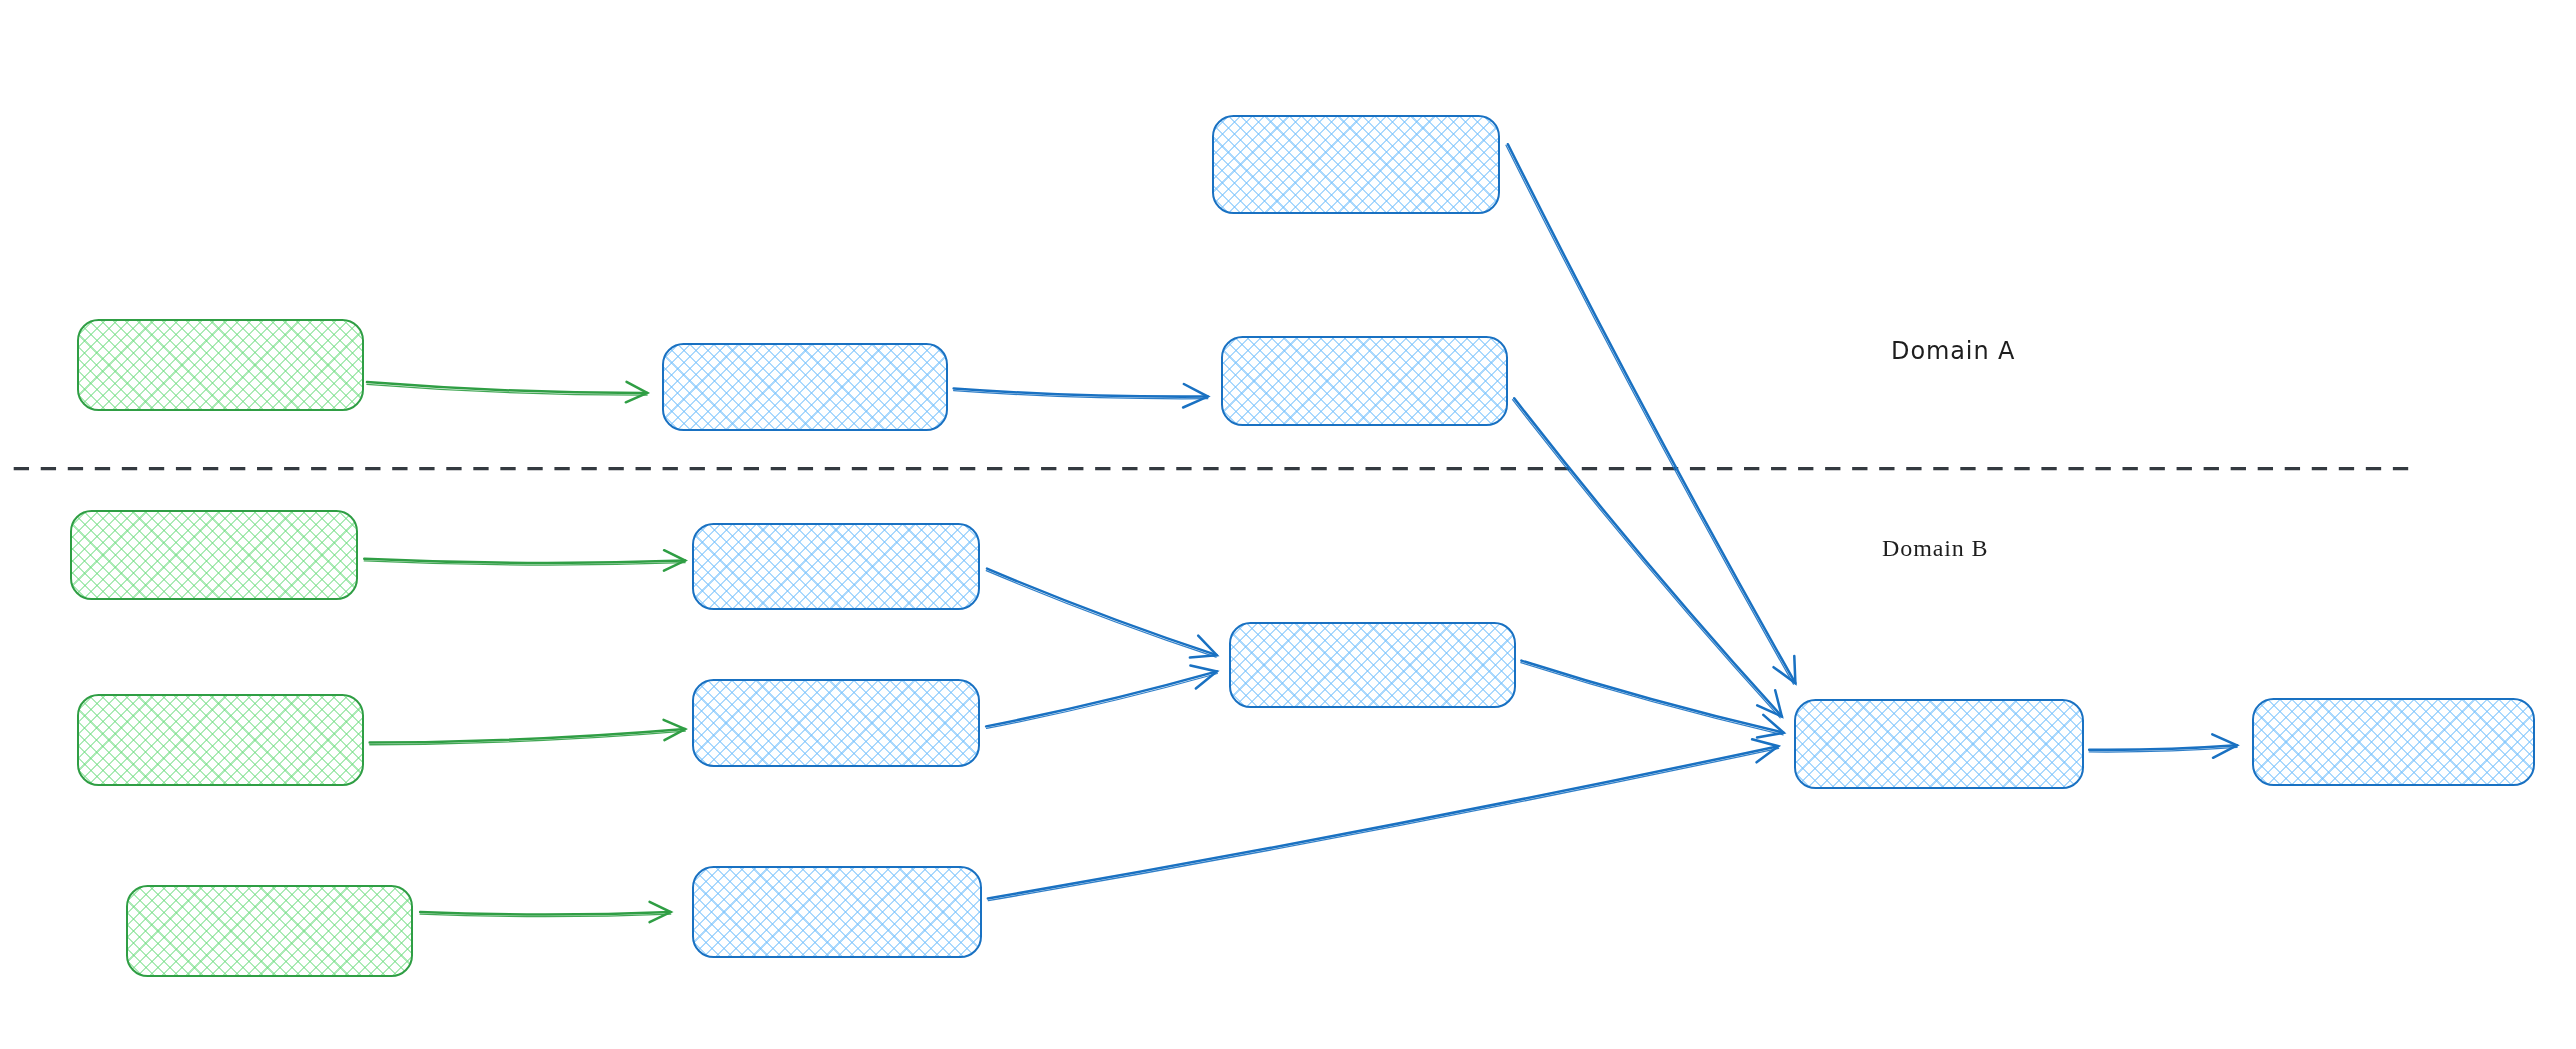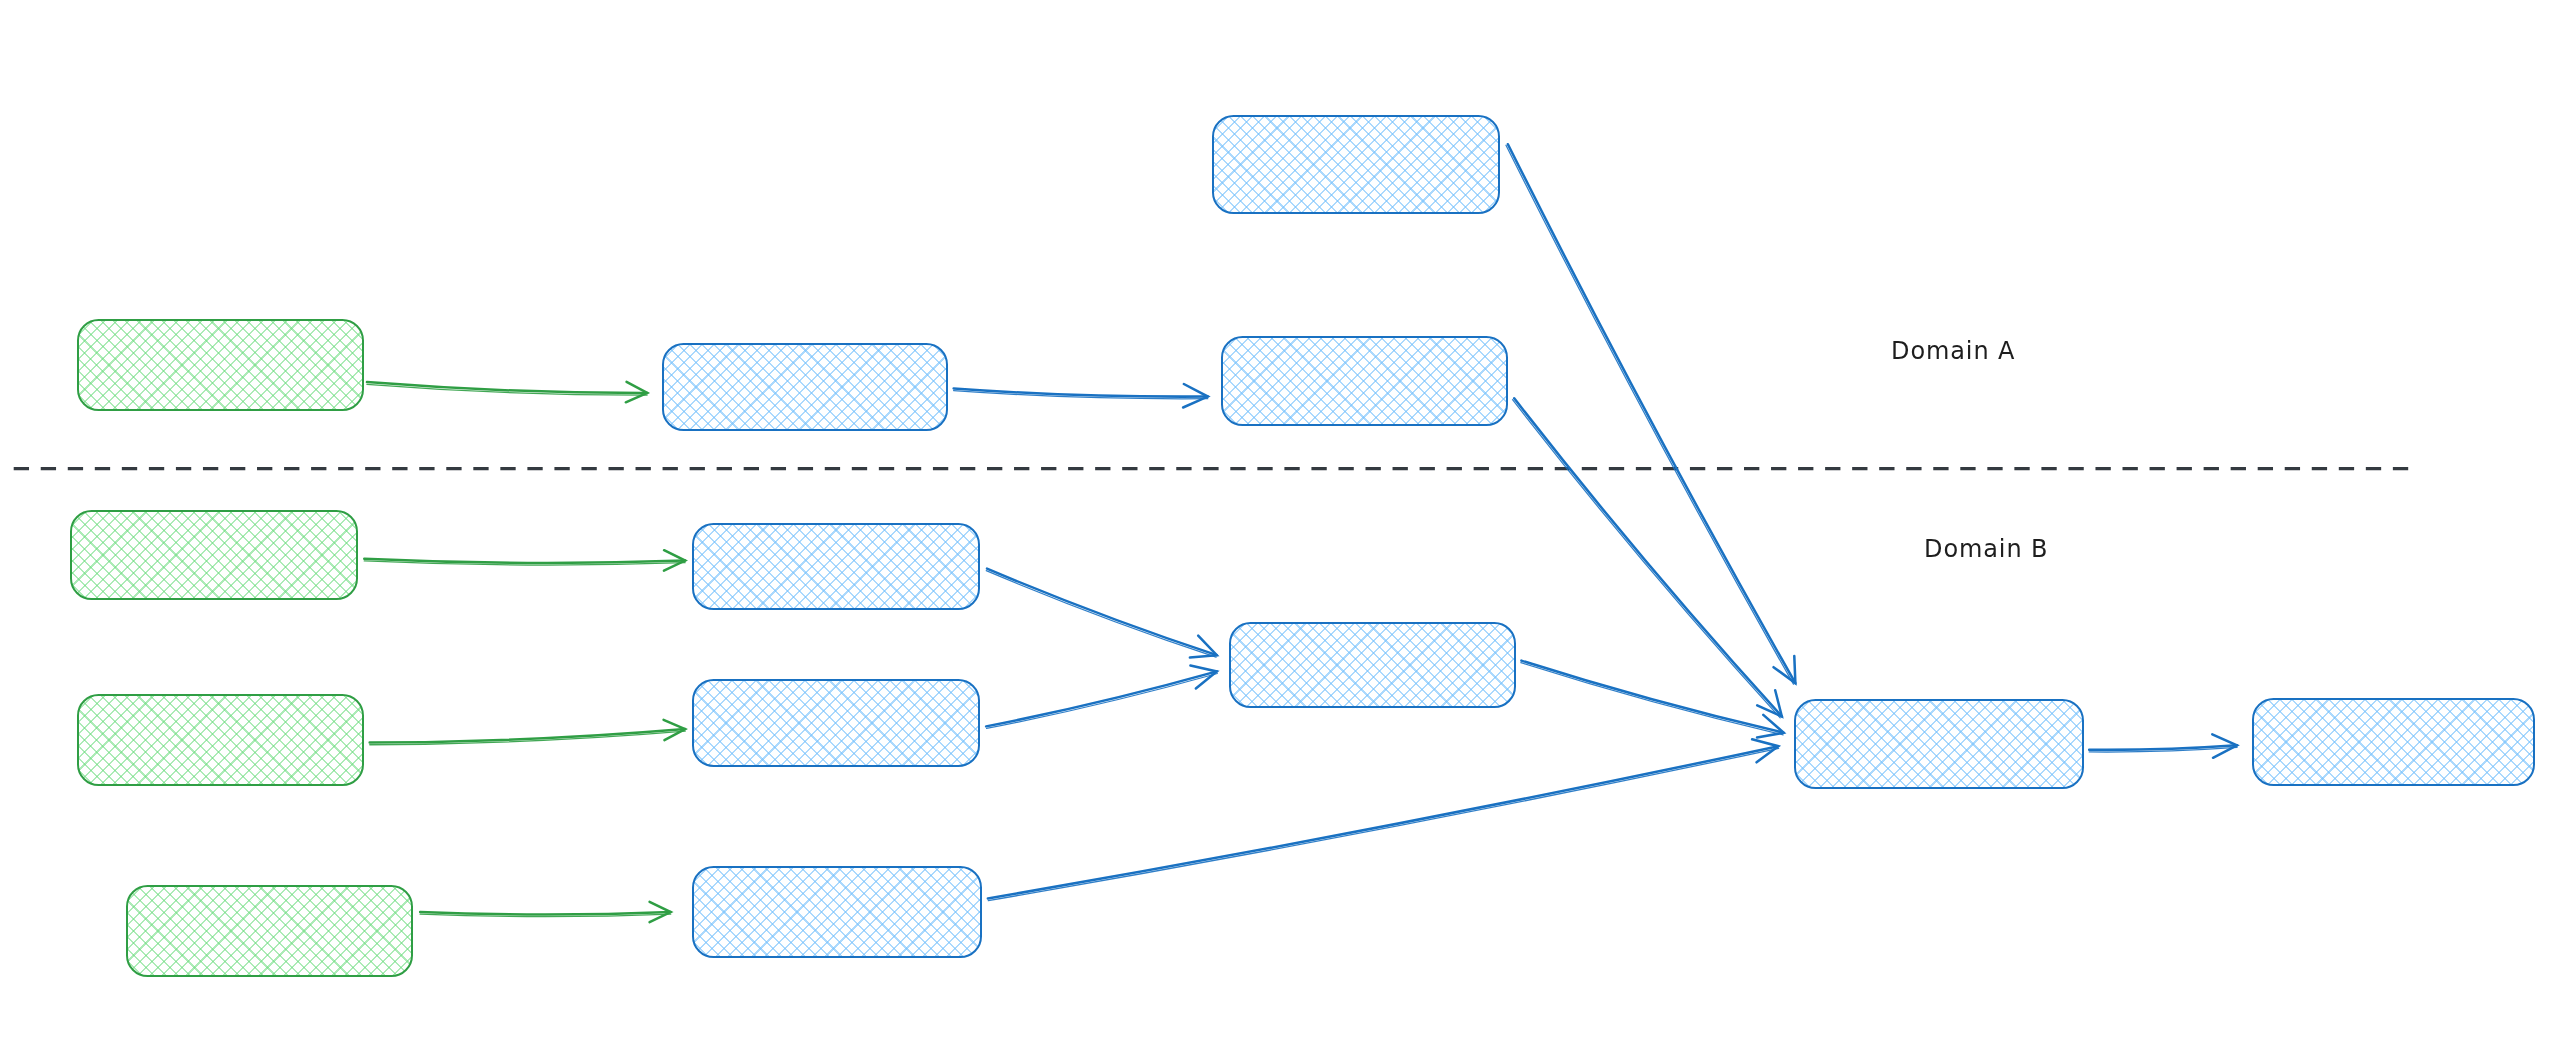--- a/index.html
+++ b/index.html
@@ -93,21 +93,21 @@
         <path d="M 1096.4541307110337 999.3566428022286 Q 1536.6571208774105 923.6940533105859 1973.4541307110337 830.3566428022286" stroke-width="1.4" opacity="0.9"></path>
         <path d="M 1948.943737809176 845.9247384752562 L 1973 828 L 1944.0054576271477 820.2982785957373" stroke-width="2.8"></path>
       </g>
       <g stroke="#1971c2" fill="none" stroke-linecap="round">
         <path d="M 2318 832 Q 2400.1 832.78 2482 827" stroke-width="2.8"></path>
         <path d="M 2318.07313674907 834.3988853694863 Q 2400.1731367490697 835.1788853694862 2482.07313674907 829.3988853694863" stroke-width="1.4" opacity="0.9"></path>
         <path d="M 2455.396782316151 840.8661028723193 L 2482 827 L 2454.6014831880943 814.7802914720635" stroke-width="2.8"></path>
       </g>
     </svg>
   <div class="domain-label" style="left: 1891px; top: 337px;">Domain A</div>
-  <div class="domain-label" style="left: 1924px; top: 535px;">Domain B</div>
+  <div class="domain-label" style="left: 1882px; top: 535px; font-family: Liberation Serif, serif;">Domain B</div>
 <div class="node blue" style="left: 1212px; top: 115px; width: 288px; height: 99px;"></div>
     <div class="node green" style="left: 77px; top: 319px; width: 287px; height: 92px;"></div>
     <div class="node blue" style="left: 662px; top: 343px; width: 286px; height: 88px;"></div>
     <div class="node blue" style="left: 1221px; top: 336px; width: 287px; height: 90px;"></div>
     <div class="node green" style="left: 70px; top: 510px; width: 288px; height: 90px;"></div>
     <div class="node blue" style="left: 692px; top: 523px; width: 288px; height: 87px;"></div>
     <div class="node green" style="left: 77px; top: 694px; width: 287px; height: 92px;"></div>
     <div class="node blue" style="left: 692px; top: 679px; width: 288px; height: 88px;"></div>
     <div class="node blue" style="left: 1229px; top: 622px; width: 287px; height: 86px;"></div>
     <div class="node green" style="left: 126px; top: 885px; width: 287px; height: 92px;"></div>

